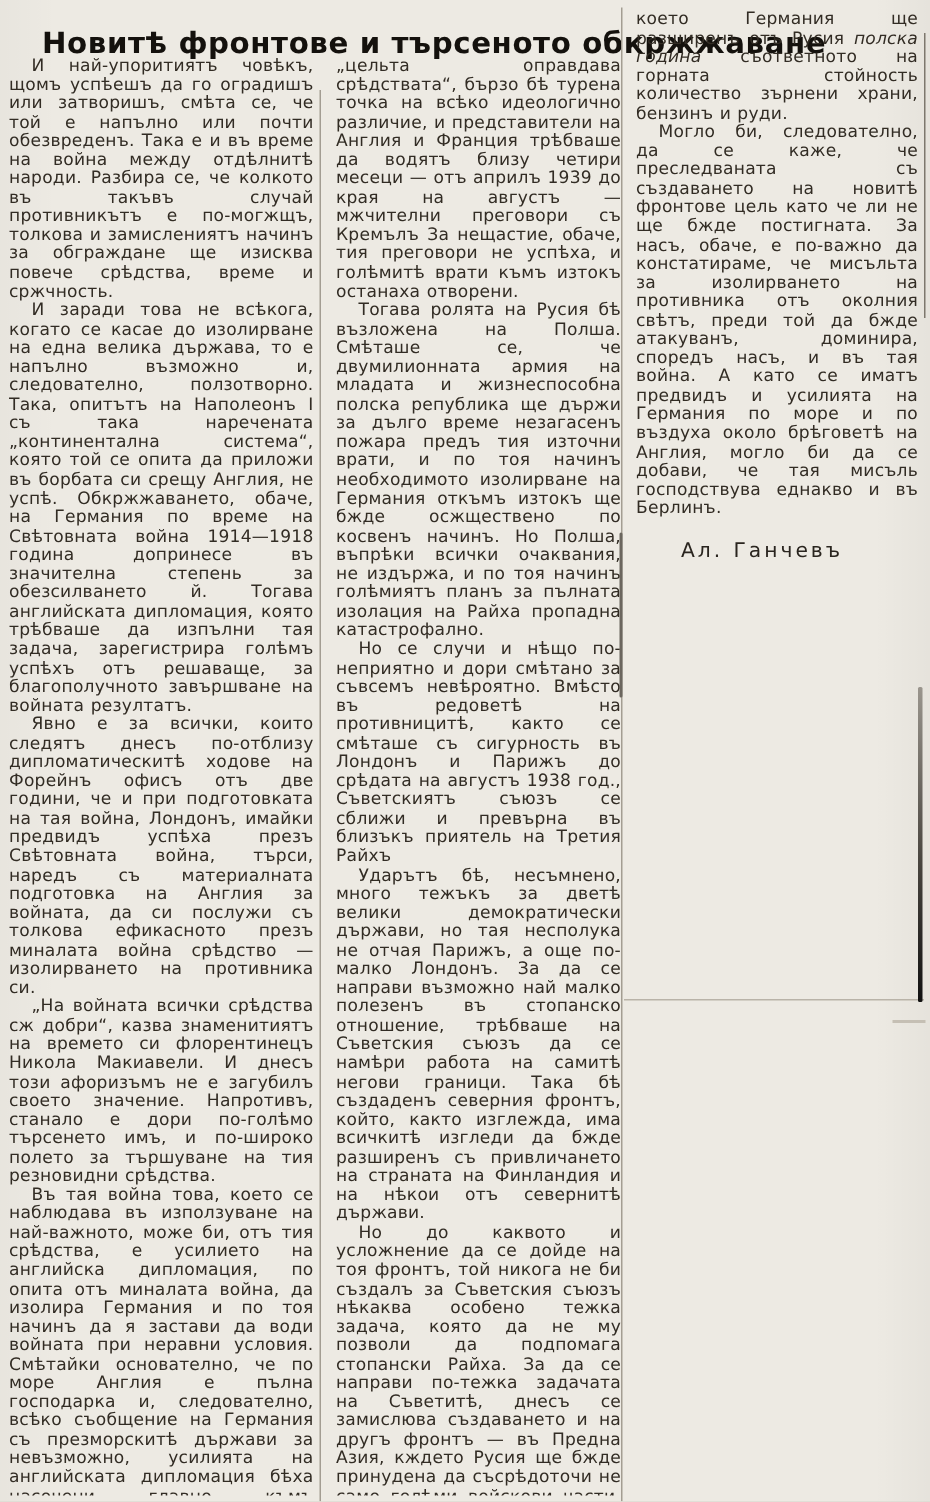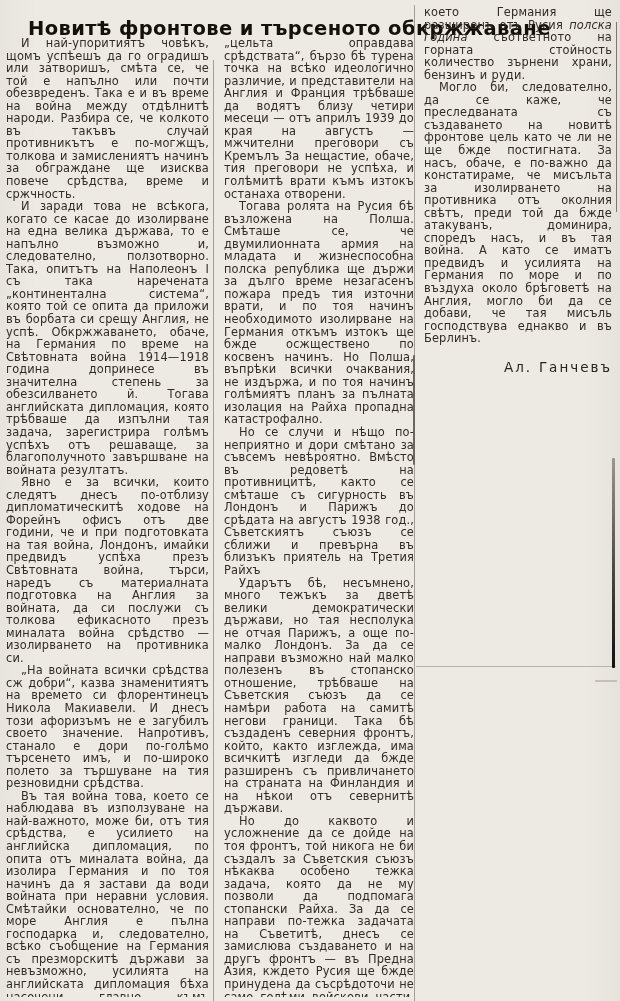--- a/index.html
+++ b/index.html
@@ -27,21 +27,21 @@
     overflow:hidden;
   }
   .col-1{left:6px;top:37px;width:203px;height:960px;}
   .col-2{left:224px;top:37px;width:190px;height:960px;}
   .col-3{left:424px;top:6px;width:188px;height:660px;}
   .para{margin:0;}
   .para.indent{text-indent:15px;}
   .para em{font-style:italic;}
   .signature{
     margin-top:16px;
-    text-align:right;
+    text-align:left;
     padding-left:30px;
     font-size:13.5px;
     letter-spacing:2px;
     color:#2a251f;
   }
   .vrule{position:absolute;background:#a39d92;}
   .vrule-1{left:213px;top:60px;width:1px;height:941px;}
   .vrule-2{left:414px;top:5px;width:1px;height:996px;}
   .vrule-2-dark{left:413px;top:355px;width:2px;height:110px;background:#6b665e;border-radius:2px;}
   .vrule-right{left:616px;top:22px;width:1px;height:190px;background:#7d776d;}

